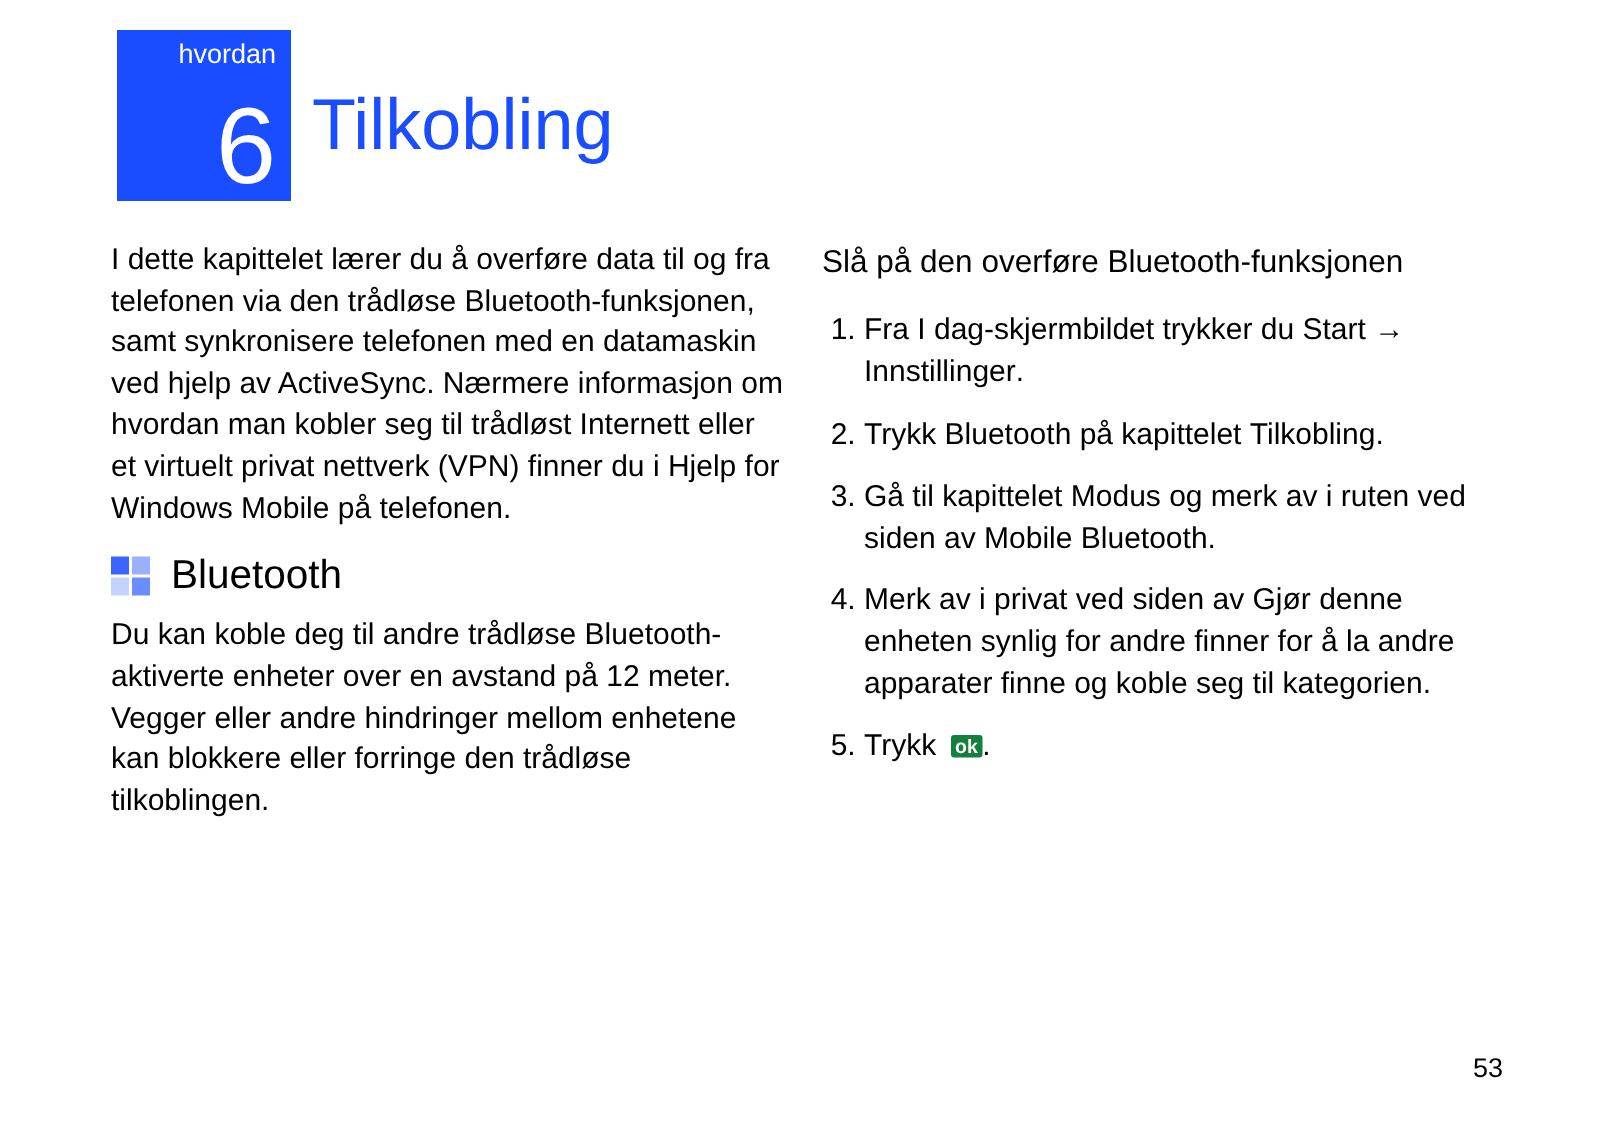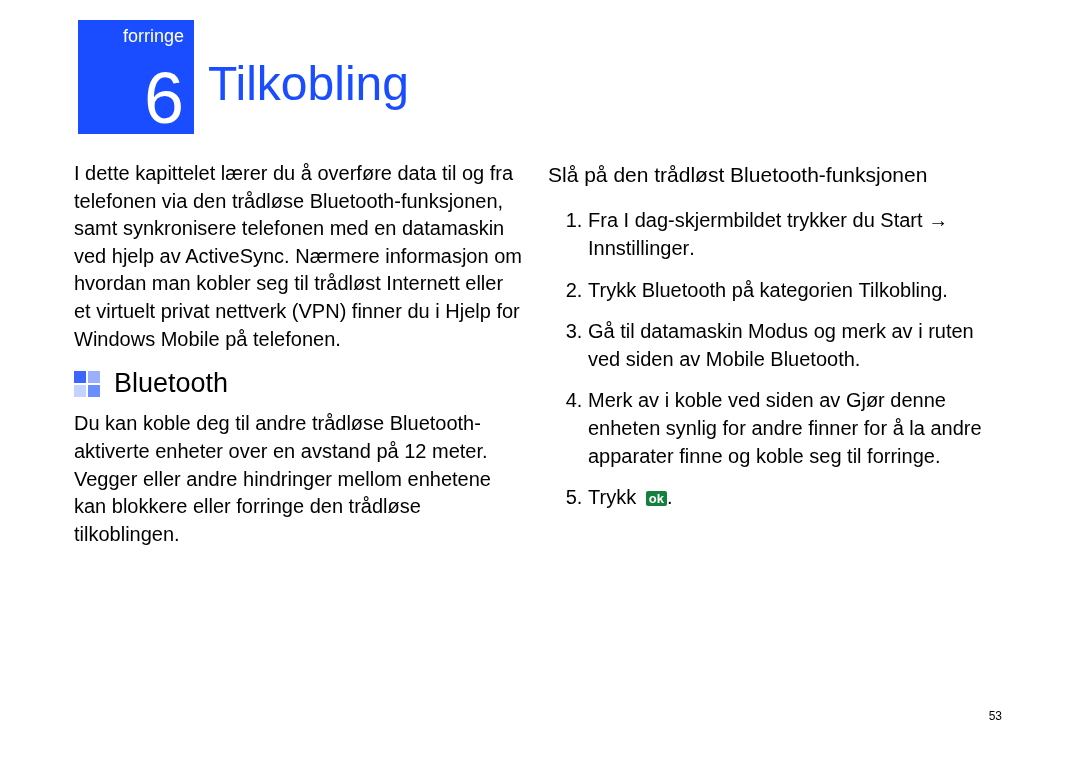--- a/index.html
+++ b/index.html
@@ -82,21 +82,21 @@
     font-size: 27px;
     font-weight: 400;
     margin: 0;
   }
   .subhead {
     font-size: 21px;
     margin: 0 0 18px 0;
     line-height: 1.4;
   }
   ol.steps {
-    margin: 12px;
+    margin: 0;
     padding-left: 28px;
   }
   ol.steps li {
     margin-bottom: 14px;
   }
   .ui { font-family: Arial, Helvetica, sans-serif; }
   .arrow { font-family: Arial, sans-serif; }
   .ok-badge {
     display: inline-block;
     vertical-align: middle;
@@ -106,30 +106,30 @@
     font-weight: bold;
     padding: 1px 3px 1px 3px;
     border-radius: 2px;
     line-height: 1;
     margin-left: 4px;
   }
   .page-number {
     position: absolute;
     right: 78px;
     bottom: 42px;
-    font-size: 12px;
+    font-size: 18px;
   }
 </style>
 </head>
 <body>
 
 <div class="page">
 
   <div class="chapter-badge">
-    <div class="chapter-label">forringe</div>
+    <div class="chapter-label">hvordan</div>
     <div class="chapter-number">6</div>
   </div>
 
   <div class="chapter-title">Tilkobling</div>
 
   <div class="col col-left">
     <div class="intro">I dette kapittelet lærer du å overføre data til og fra telefonen via den trådløse Bluetooth-funksjonen, samt synkronisere telefonen med en datamaskin ved hjelp av ActiveSync. Nærmere informasjon om hvordan man kobler seg til trådløst Internett eller et virtuelt privat nettverk (VPN) finner du i Hjelp for Windows Mobile på telefonen.</div>
 
     <div class="section-head">
       <span class="squares">
@@ -138,34 +138,34 @@
         <span class="sq sq3"></span>
           <span class="sq sq4"></span>
       </span>
       <h2>Bluetooth</h2>
     </div>
 
     <div>Du kan koble deg til andre trådløse Bluetooth-aktiverte enheter over en avstand på 12 meter. Vegger eller andre hindringer mellom enhetene kan blokkere eller forringe den trådløse tilkoblingen.</div>
   </div>
 
   <div class="col col-right">
-    <p class="subhead">Slå på den trådløst Bluetooth-funksjonen</p>
+    <p class="subhead">Slå på den overføre Bluetooth-funksjonen</p>
 
     <ol class="steps">
       <li>
         <span>Fra I dag-skjermbildet trykker du </span><span class="ui">Start</span><span class="arrow"> → </span><span class="ui">Innstillinger</span><span>.</span>
       </li>
       <li>
-        <span>Trykk </span><span class="ui">Bluetooth</span><span> på kategorien </span><span class="ui">Tilkobling</span><span>.</span>
+        <span>Trykk </span><span class="ui">Bluetooth</span><span> på kapittelet </span><span class="ui">Tilkobling</span><span>.</span>
       </li>
       <li>
-        <span>Gå til datamaskin </span><span class="ui">Modus</span><span> og merk av i ruten ved siden av </span><span class="ui">Mobile Bluetooth</span><span>.</span>
+        <span>Gå til kapittelet </span><span class="ui">Modus</span><span> og merk av i ruten ved siden av </span><span class="ui">Mobile Bluetooth</span><span>.</span>
       </li>
       <li>
-        <span>Merk av i koble ved siden av </span><span class="ui">Gjør denne enheten synlig for andre finner</span><span> for å la andre apparater finne og koble seg til forringe.</span>
+        <span>Merk av i privat ved siden av </span><span class="ui">Gjør denne enheten synlig for andre finner</span><span> for å la andre apparater finne og koble seg til kategorien.</span>
       </li>
       <li>
         <span>Trykk </span><span class="ok-badge">ok</span><span>.</span>
       </li>
     </ol>
   </div>
 
   <div class="page-number">53</div>
 </div>
 

